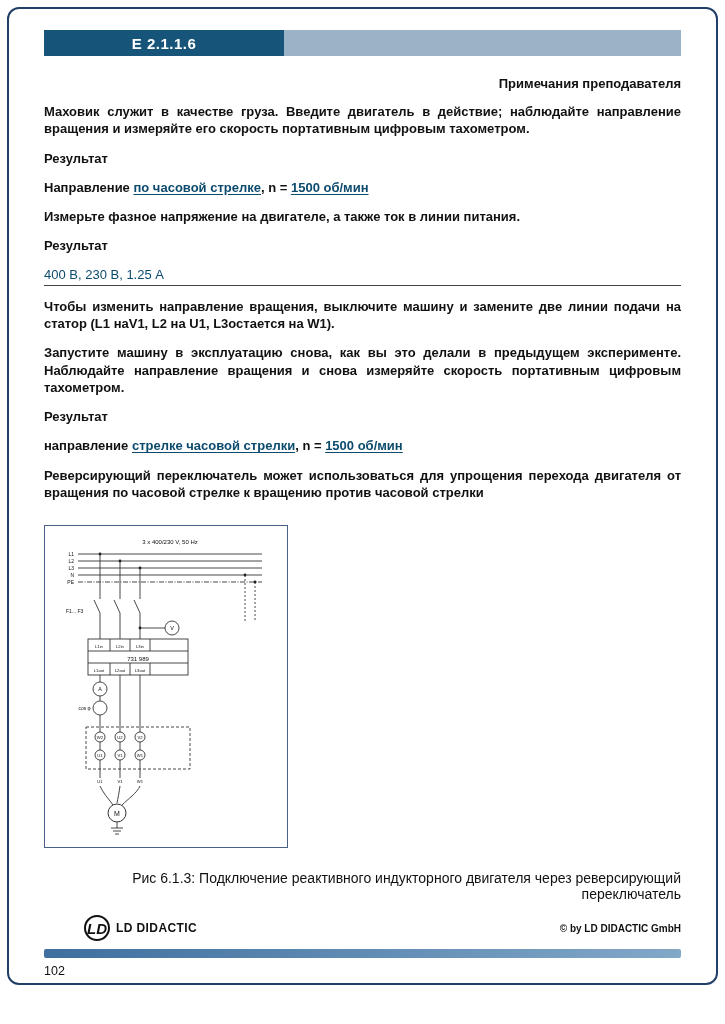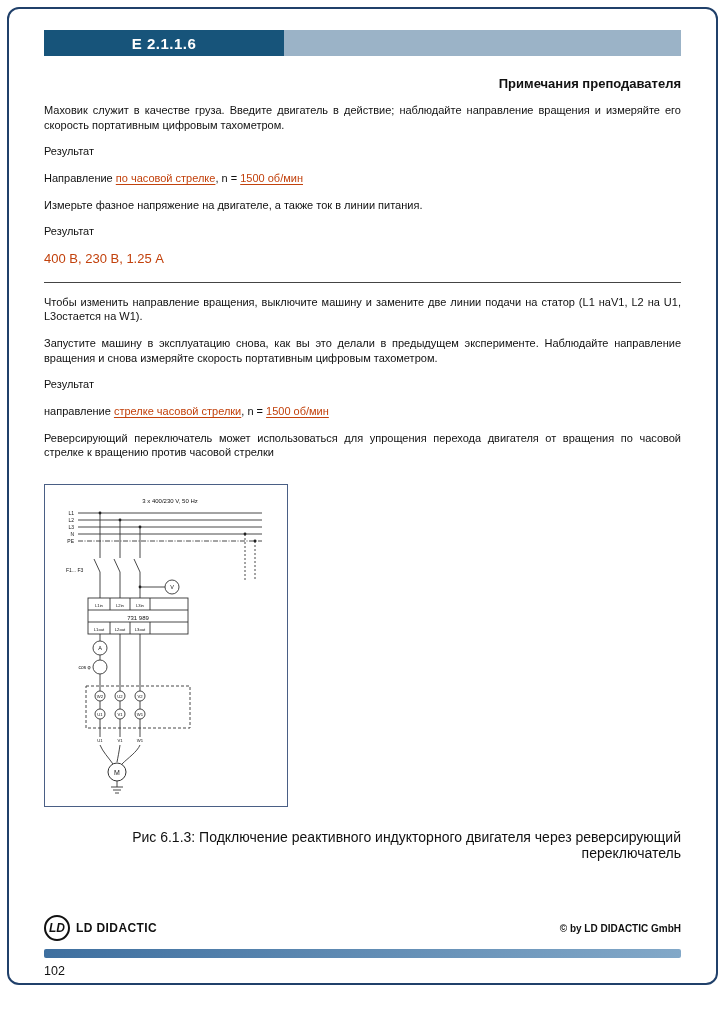--- a/index.html
+++ b/index.html
@@ -17,38 +17,38 @@
   .header { display: flex; margin: 30px 44px 0 44px; height: 26px; }
   .header-dark {
     width: 240px; background: #17547a; color: #fff;
     font-weight: bold; font-size: 15px;
     display: flex; align-items: center; justify-content: center;
     letter-spacing: 0.5px;
   }
   .header-light { flex: 1; background: #9bb3c7; }
   .content { margin: 0 44px; }
   .subtitle { margin-top: 20px; text-align: right; font-weight: bold; font-size: 13px; }
-  p.body-text { margin-top: 12px; font-size: 11px; line-height: 1.33; text-align: justify; }
+  p.body-text { margin-top: 12px; font-size: 13px; line-height: 1.33; text-align: justify; font-weight: bold; }
   p.no-justify { text-align: left; }
-  .red { color: #c2410c; text-decoration: underline; text-underline-offset: 2px; }
-  .answer-row { display: flex; align-items: flex-end; margin-top: 12px; border-bottom: 1px solid #444; padding-bottom: 16px; }
+  .red { color: #0c4a6e; text-decoration: underline; text-underline-offset: 2px; }
+  .answer-row { display: flex; align-items: flex-end; margin-top: 12px; border-bottom: 1px solid #444; padding-bottom: 3px; }
   .answer-row .red { text-decoration: none; font-size: 13px; }
   .figure {
     margin-top: 24px; width: 244px;
     border: 1px solid #4a5f85; background: #fff;
     padding: 7px 7px 4px 7px;
   }
   .caption { margin-top: 22px; font-size: 14px; text-align: right; }
   .footer { position: absolute; left: 44px; right: 44px; bottom: 14px; }
   .footer-row { display: flex; justify-content: space-between; align-items: center; margin-bottom: 8px; }
   .logo { display: flex; align-items: center; gap: 6px; }
   .logo-circle {
     width: 26px; height: 26px; border: 2.5px solid #111; border-radius: 50%;
     display: flex; align-items: center; justify-content: center;
-    font-weight: bold; font-style: italic; font-size: 12px;
+    font-weight: bold; font-style: italic; font-size: 15px; margin-left: 40px;
   }
   .logo-text { font-weight: bold; font-size: 12px; letter-spacing: 0.4px; }
   .copyright { font-size: 10px; font-weight: bold; }
   .footer-bar { height: 9px; background: linear-gradient(to right, #3e6f9f, #82a8c8); border-radius: 2px; }
   .page-number { margin-top: 6px; font-size: 12.5px; }
   svg text { font-family: "Liberation Sans", sans-serif; }
 </style>
 </head>
 <body>
 

